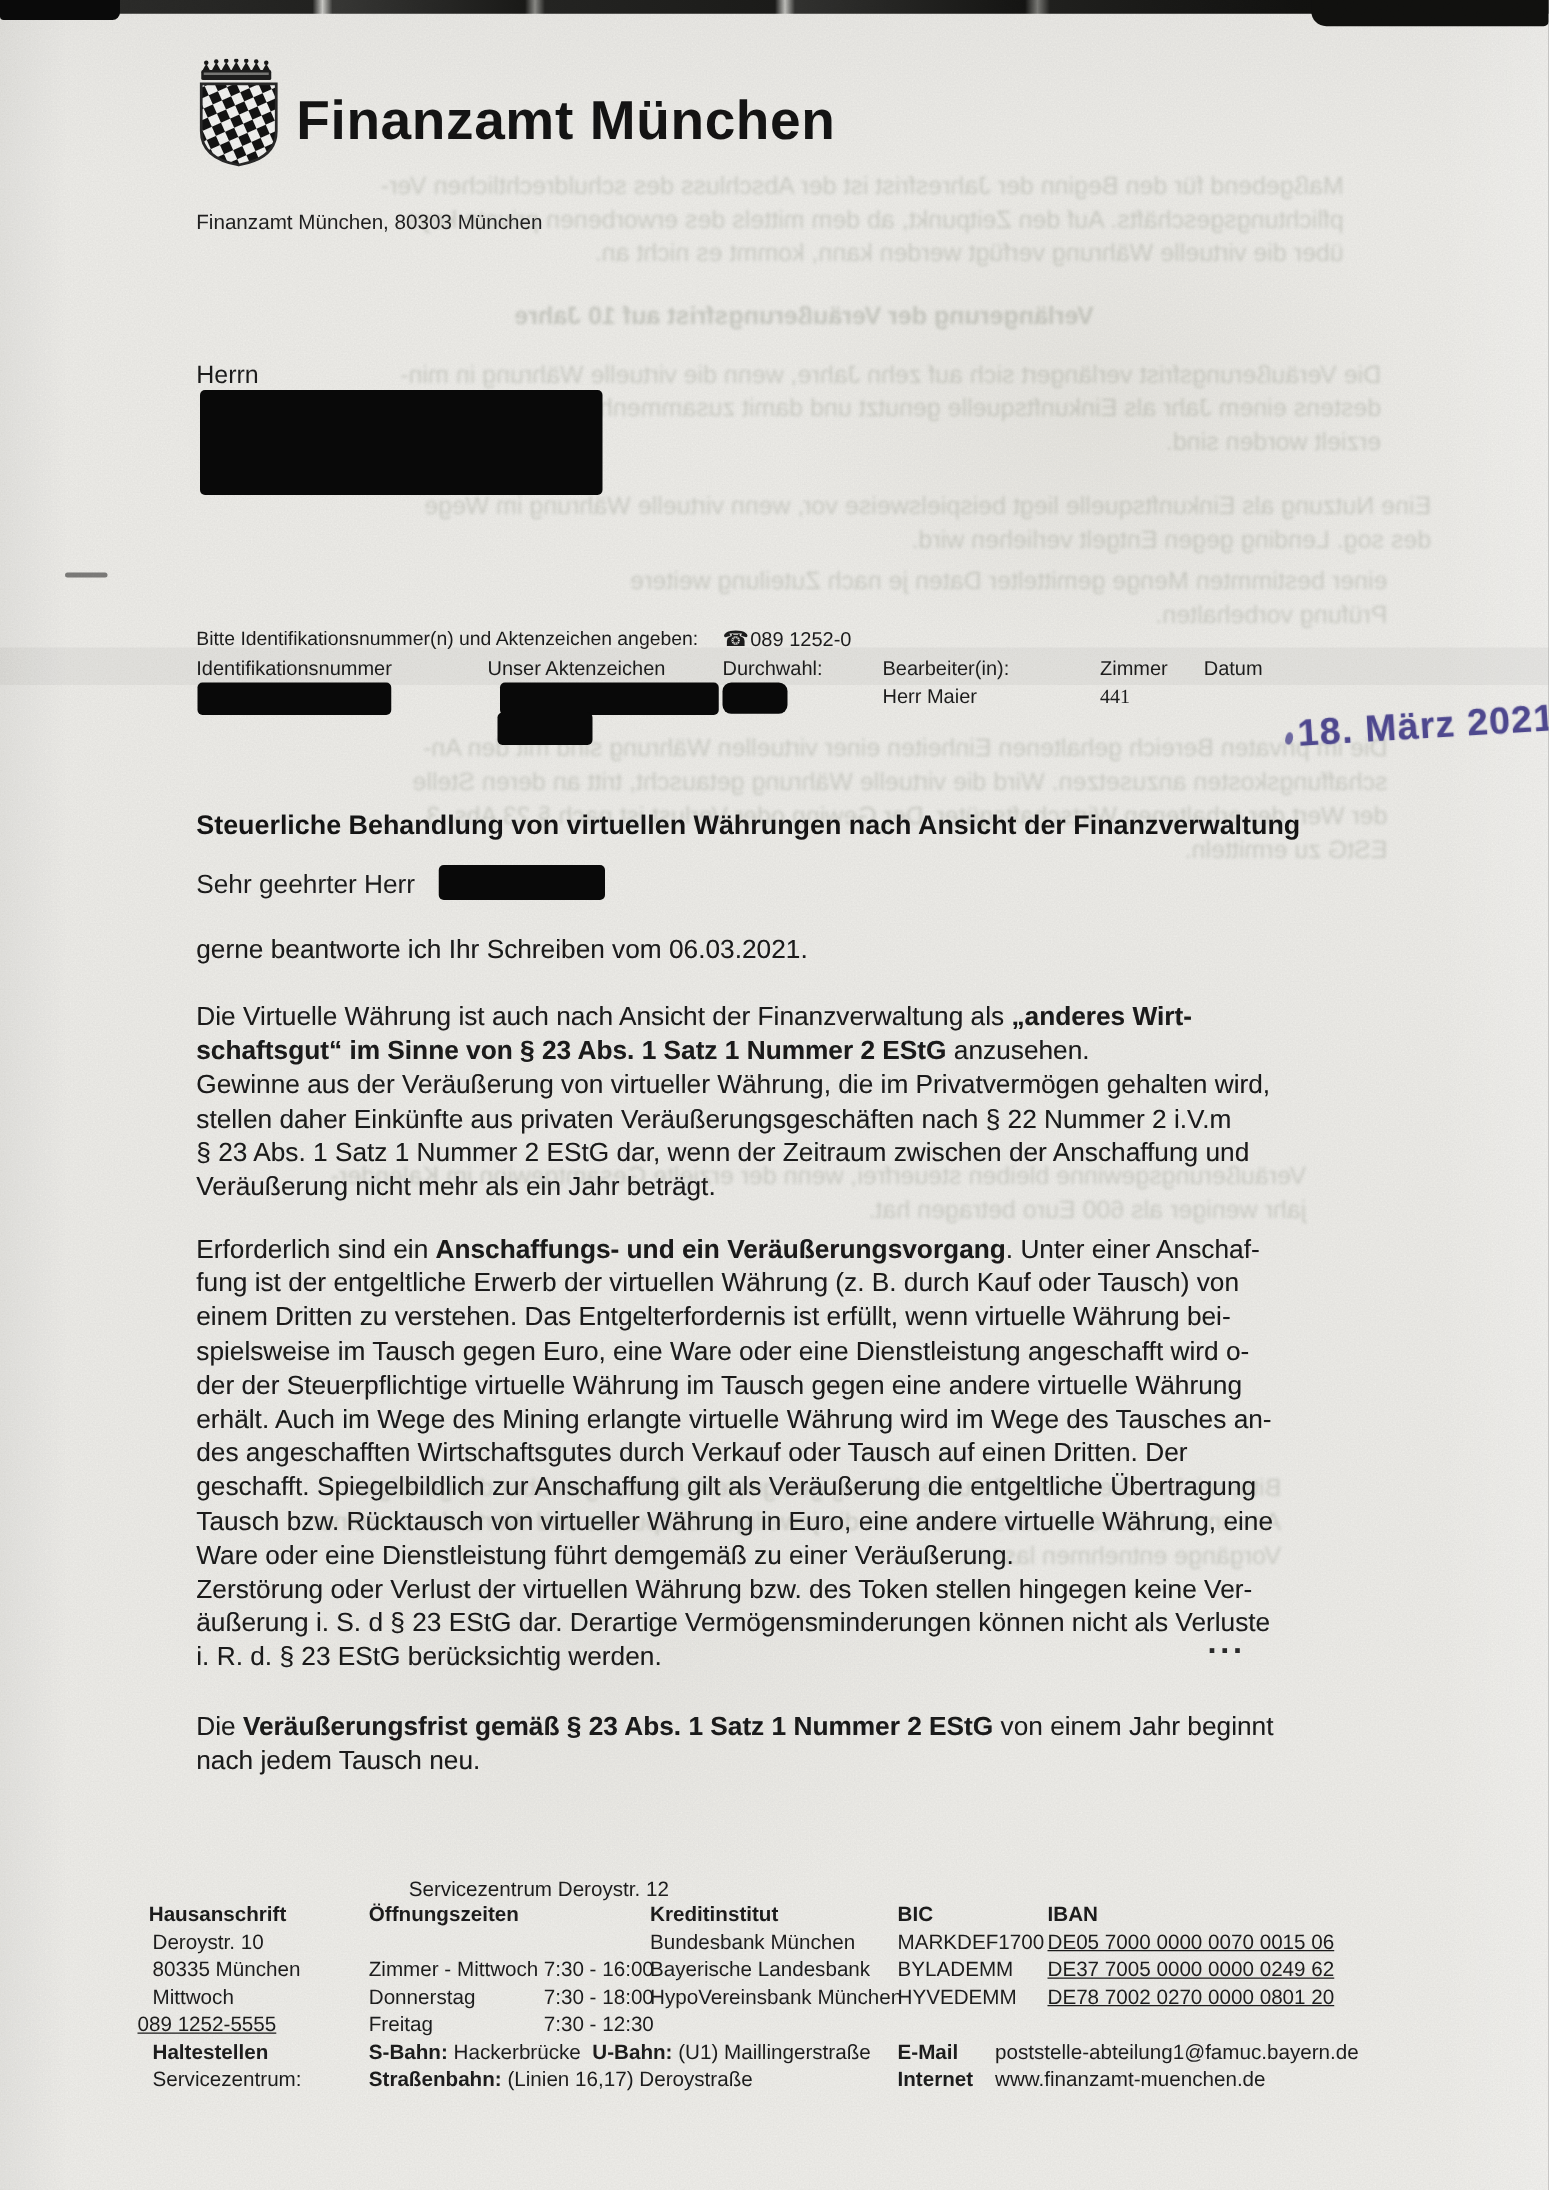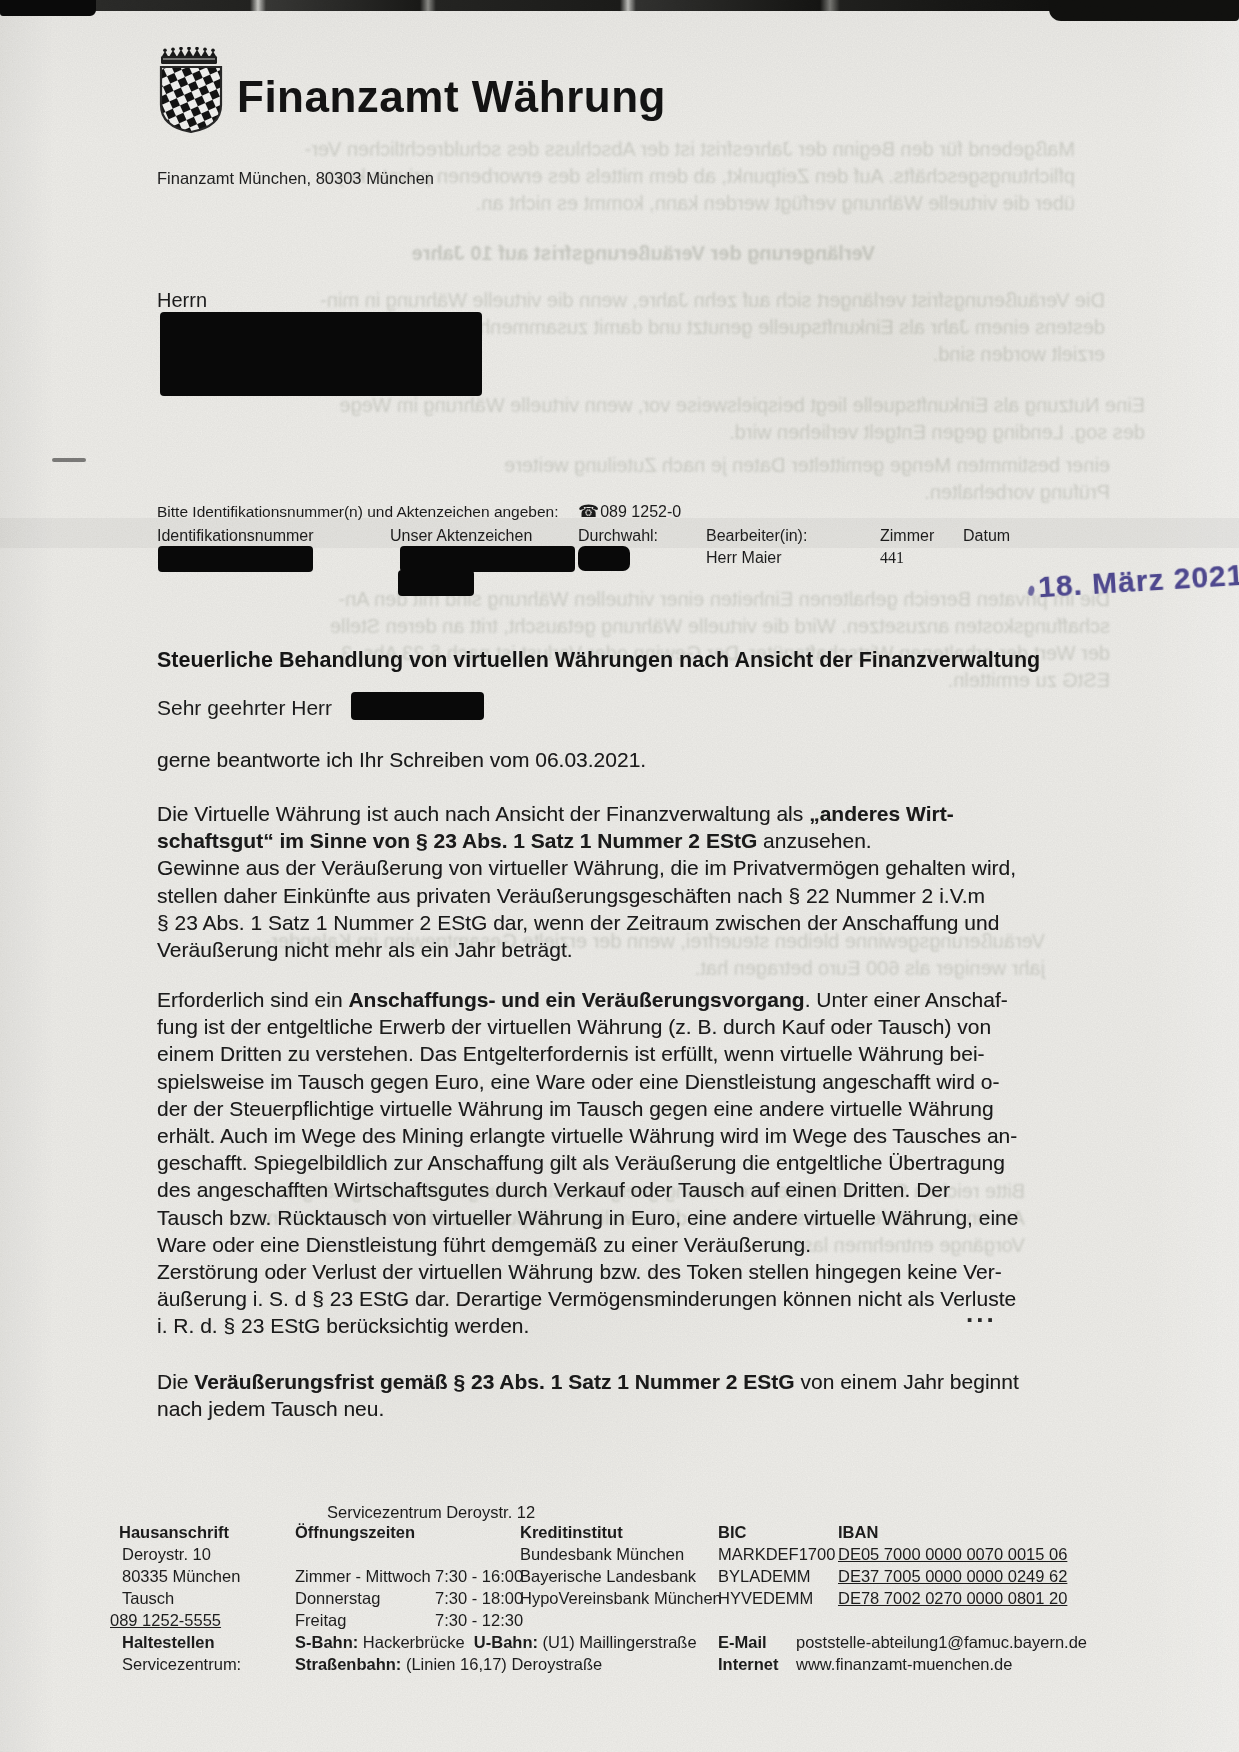--- a/index.html
+++ b/index.html
@@ -131,21 +131,21 @@
         <path d="M23 9.5 l4 -7 l4 7 z"></path>
       <path d="M31 9.3 l4 -7 l4 7 z"></path>
         <path d="M39 9.5 l4 -7 l4 7 z"></path>
         <path d="M47 10 l4 -7 l4 7 z"></path>
       <path d="M55 11 l4 -7 l4 7 z"></path>
       <rect x="7" y="9" width="56" height="8" rx="1.5" fill="#202020"></rect>
       <rect x="9" y="11" width="52" height="2" fill="#7c7c7a"></rect>
     </g>
     <path d="M7 20 h60 v38 c0 16 -13 24 -30 27 c-17 -3 -30 -11 -30 -27 z" fill="url(#loz)" stroke="#2a2a2a" stroke-width="2.2"></path>
   </svg>
-  <div class="lh-title">Finanzamt Währung</div>
+  <div class="lh-title">Finanzamt München</div>
   <div class="sender-line">Finanzamt München, 80303 München</div>
 
   <div class="salutation">Herrn</div>
   <div class="redact" style="left:160px;top:312px;width:322px;height:84px;"></div>
 
   <div class="ref-note">Bitte Identifikationsnummer(n) und Aktenzeichen angeben:</div>
   <div class="ref-phone"><span class="phone-glyph">☎</span><span>089 1252-0</span></div>
 
   <div class="rl f16" style="left:157px;">Identifikationsnummer</div>
   <div class="rl f16" style="left:390px;">Unser Aktenzeichen</div>
@@ -178,39 +178,39 @@
       <div class="tline"><span>§ 23 Abs. 1 Satz 1 Nummer 2 EStG dar, wenn der Zeitraum zwischen der Anschaffung und</span></div>
       <div class="tline"><span>Veräußerung nicht mehr als ein Jahr beträgt.</span></div>
     </div>
   <div class="para" style="top:986px;">
       <div class="tline"><span>Erforderlich sind ein </span><span class="b">Anschaffungs- und ein Veräußerungsvorgang</span><span>. Unter einer Anschaf-</span></div>
       <div class="tline"><span>fung ist der entgeltliche Erwerb der virtuellen Währung (z. B. durch Kauf oder Tausch) von</span></div>
       <div class="tline"><span>einem Dritten zu verstehen. Das Entgelterfordernis ist erfüllt, wenn virtuelle Währung bei-</span></div>
       <div class="tline"><span>spielsweise im Tausch gegen Euro, eine Ware oder eine Dienstleistung angeschafft wird o-</span></div>
       <div class="tline"><span>der der Steuerpflichtige virtuelle Währung im Tausch gegen eine andere virtuelle Währung</span></div>
       <div class="tline"><span>erhält. Auch im Wege des Mining erlangte virtuelle Währung wird im Wege des Tausches an-</span></div>
+      <div class="tline"><span>des angeschafften Wirtschaftsgutes durch Verkauf oder Tausch auf einen Dritten. Der</span></div>
       <div class="tline"><span>geschafft. Spiegelbildlich zur Anschaffung gilt als Veräußerung die entgeltliche Übertragung</span></div>
-      <div class="tline"><span>des angeschafften Wirtschaftsgutes durch Verkauf oder Tausch auf einen Dritten. Der</span></div>
       <div class="tline"><span>Tausch bzw. Rücktausch von virtueller Währung in Euro, eine andere virtuelle Währung, eine</span></div>
       <div class="tline"><span>Ware oder eine Dienstleistung führt demgemäß zu einer Veräußerung.</span></div>
       <div class="tline"><span>Zerstörung oder Verlust der virtuellen Währung bzw. des Token stellen hingegen keine Ver-</span></div>
       <div class="tline"><span>äußerung i. S. d § 23 EStG dar. Derartige Vermögensminderungen können nicht als Verluste</span></div>
       <div class="tline"><span>i. R. d. § 23 EStG berücksichtig werden.</span></div>
     </div>
   <div class="para" style="top:1368px;">
       <div class="tline"><span>Die </span><span class="b">Veräußerungsfrist gemäß § 23 Abs. 1 Satz 1 Nummer 2 EStG</span><span> von einem Jahr beginnt</span></div>
       <div class="tline"><span>nach jedem Tausch neu.</span></div>
     </div>
 
   <div class="dots">...</div>
 
   <div class="fcell fb" style="left:119px;top:1521px;">Hausanschrift</div>
   <div class="fcell" style="left:122px;top:1543px;">Deroystr. 10</div>
   <div class="fcell" style="left:122px;top:1565px;">80335 München</div>
-  <div class="fcell" style="left:122px;top:1587px;">Tausch</div>
+  <div class="fcell" style="left:122px;top:1587px;">Mittwoch</div>
   <div class="fcell" style="left:110px;top:1609px;text-decoration:underline;">089 1252-5555</div>
   <div class="fcell fb" style="left:122px;top:1631px;">Haltestellen</div>
   <div class="fcell" style="left:122px;top:1653px;">Servicezentrum:</div>
 
   <div class="fcell fb" style="left:295px;top:1521px;">Öffnungszeiten</div>
   <div class="fcell" style="left:295px;top:1501px;margin-left:32px;">Servicezentrum Deroystr. 12</div>
   <div class="fcell" style="left:295px;top:1565px;width:330px;" id="hours-rows">
       <div class="hours-row"><span>Zimmer - Mittwoch</span><span class="hours-time">7:30 - 16:00</span></div>
       <div class="hours-row"><span>Donnerstag</span><span class="hours-time">7:30 - 18:00</span></div>
       <div class="hours-row"><span>Freitag</span><span class="hours-time">7:30 - 12:30</span></div>

